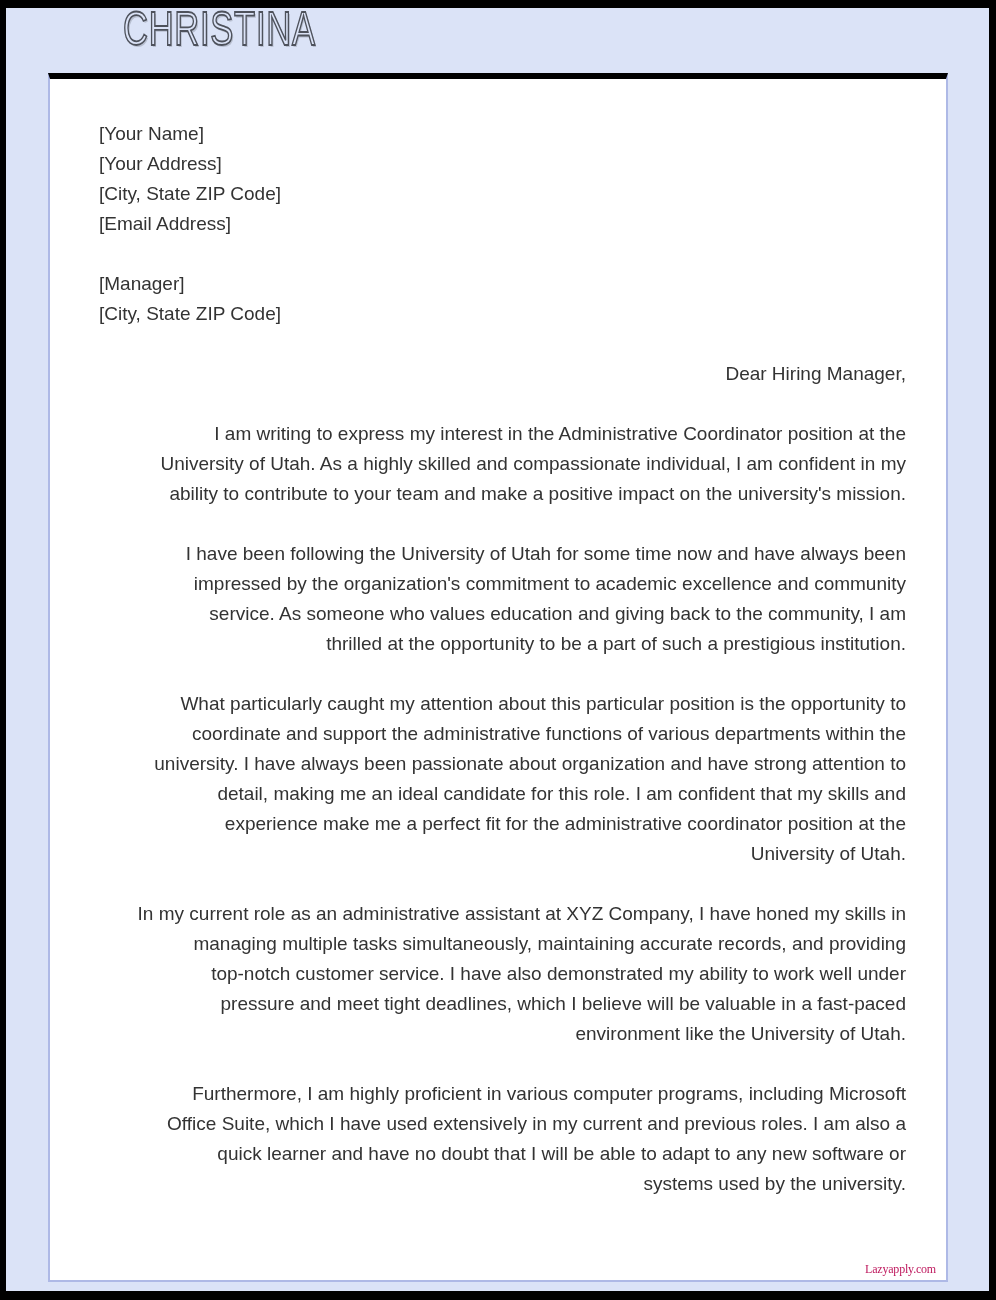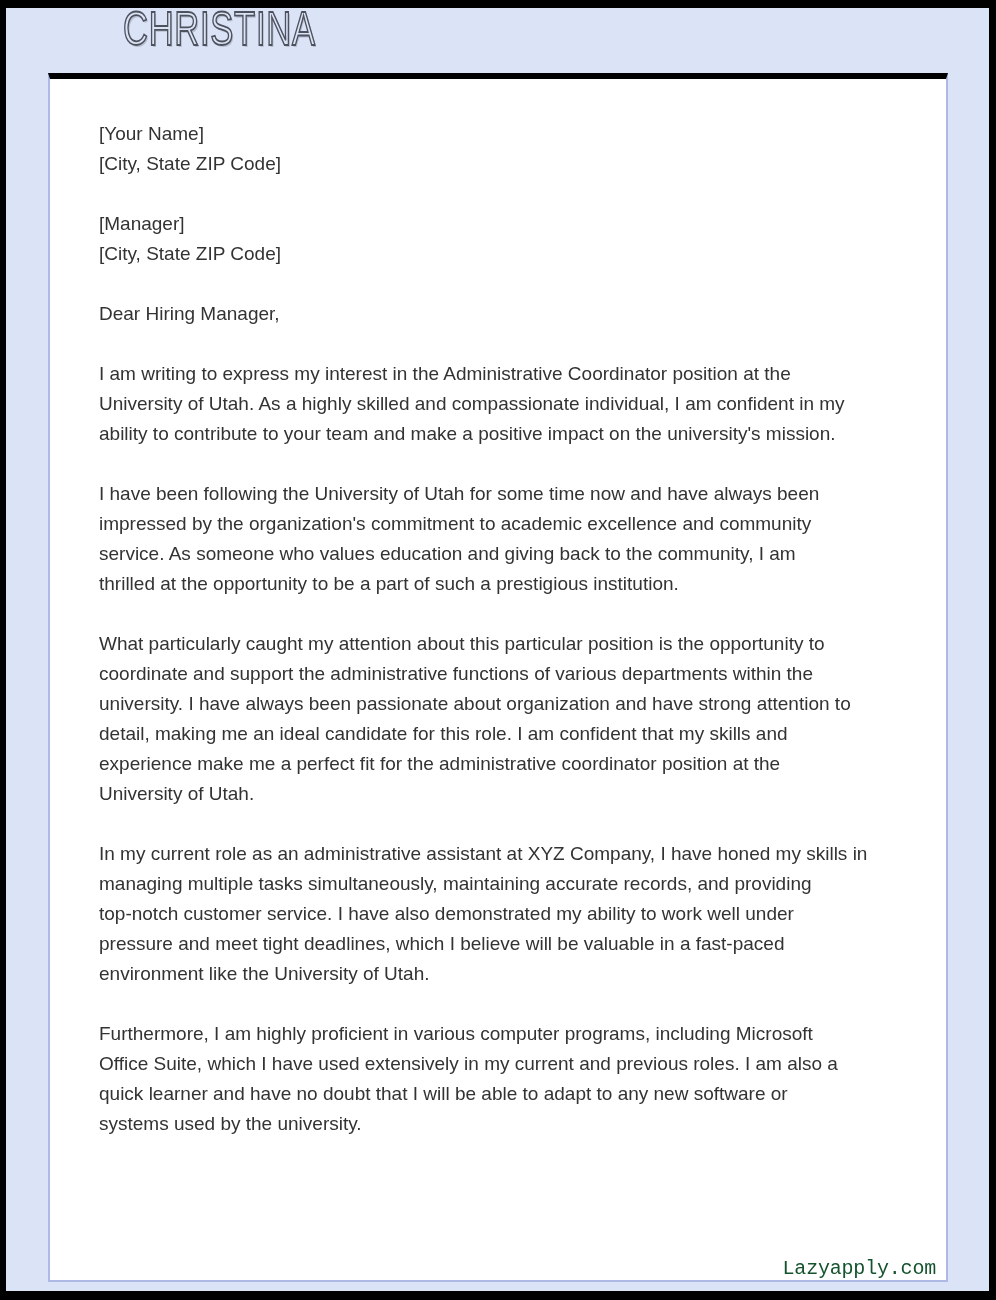--- a/index.html
+++ b/index.html
@@ -68,49 +68,52 @@
   .block {
     margin: 0 0 30px 0;
   }
   .line {
     height: 30px;
     line-height: 30px;
   }
   .para {
     margin: 0 0 30px 0;
     white-space: pre-line;
+    text-align: right;
   }
   .watermark {
     position: absolute;
     right: 10px;
     bottom: 2px;
-    font-family: Liberation Mono, monospace;
-    font-size: 20px;
+    font-family: Liberation Serif, serif;
+    font-size: 12px;
     line-height: 18px;
     letter-spacing: -0.2px;
-    color: #14532d;
+    color: #be185d;
     background: var(--page, #ffffff);
     padding-left: 6px;
   }
 </style>
 </head>
 <body>
 
 <div class="frame">
   <div class="canvas">
 
     <div class="brand">
       <span class="brand-text">CHRISTINA</span>
     </div>
 
     <div class="page">
 
       <div class="block">
         <div class="line">[Your Name]</div>
+        <div class="line">[Your Address]</div>
         <div class="line">[City, State ZIP Code]</div>
+        <div class="line">[Email Address]</div>
       </div>
 
       <div class="block">
         <div class="line">[Manager]</div>
         <div class="line">[City, State ZIP Code]</div>
       </div>
 
       <p class="para">Dear Hiring Manager,</p>
 
       <p class="para">I am writing to express my interest in the Administrative Coordinator position at the

